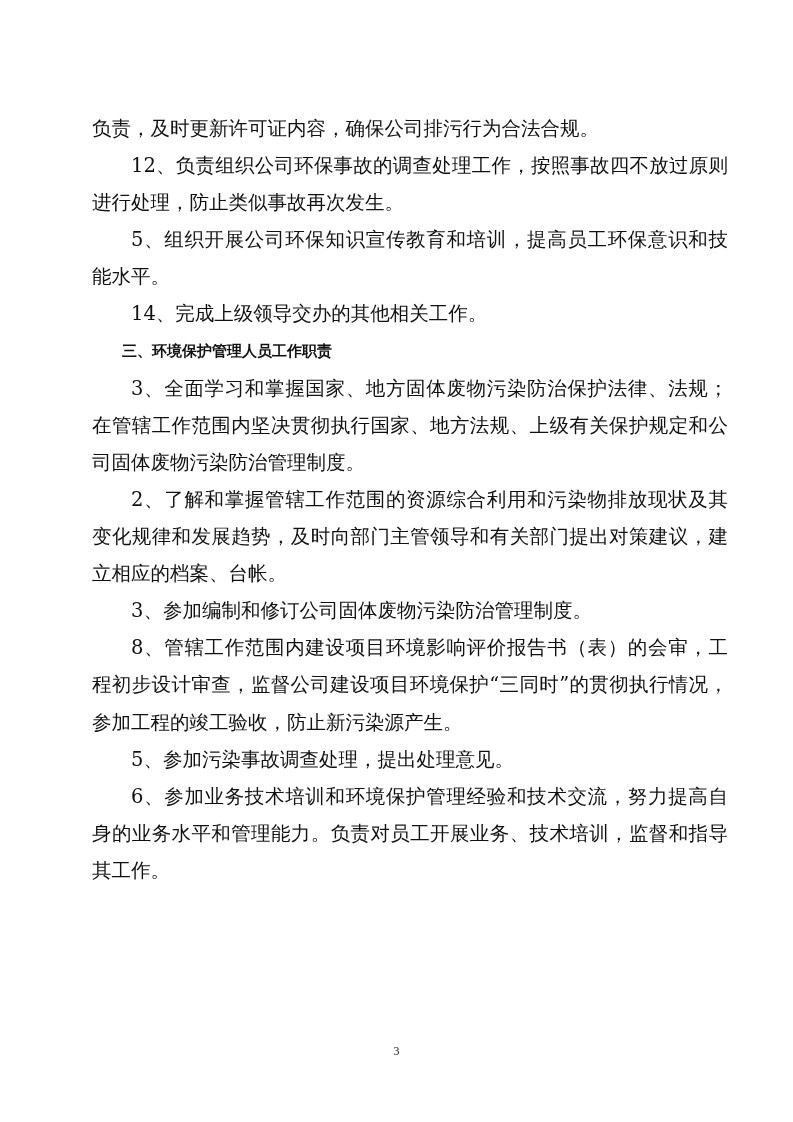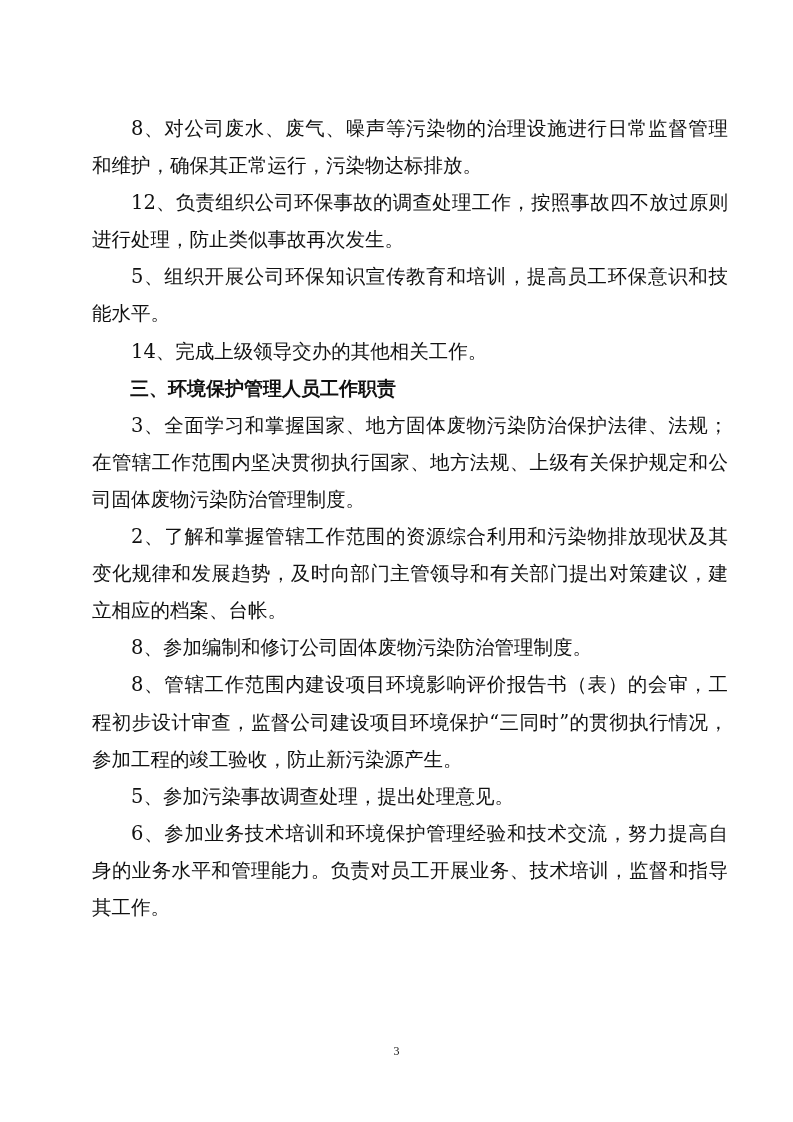--- a/index.html
+++ b/index.html
@@ -5,36 +5,36 @@
   html, body { margin: 0; padding: 0; background: #ffffff; }
   body { width: 793px; height: 1122px; position: relative; overflow: hidden; }
   .page {
     position: absolute; left: 92px; top: 110px; width: 636px;
     font-family: "DejaVu Serif", "Liberation Serif", serif;
     font-size: 19.5px; color: #111; line-height: 37.1px;
     text-align: justify; text-justify: inter-character;
   }
   .para { margin: 0; text-indent: 2em; }
   .para.noindent { text-indent: 0; }
-  .heading { margin: 0; text-indent: 2em; font-weight: bold; font-family: "DejaVu Sans", "Liberation Sans", sans-serif; font-size: 19px; }
+  .heading { margin: 0; text-indent: 2em; font-weight: bold; font-family: "DejaVu Sans", "Liberation Sans", sans-serif; font-size: 15px; }
   .page-num {
     position: absolute; left: 0; width: 793px; top: 1044px; text-align: center;
     font-family: "Liberation Serif", serif; font-size: 12px; color: #111;
   }
 </style>
 </head>
 <body>
 
 <div class="page">
-  <p class="para">8、对公司废水、废气、噪声等污染物的治理设施进行日常监督管理和维护，确保其正常运行，污染物达标排放。</p>
+  <p class="para noindent">负责，及时更新许可证内容，确保公司排污行为合法合规。</p>
   <p class="para">12、负责组织公司环保事故的调查处理工作，按照事故四不放过原则进行处理，防止类似事故再次发生。</p>
   <p class="para">5、组织开展公司环保知识宣传教育和培训，提高员工环保意识和技能水平。</p>
   <p class="para">14、完成上级领导交办的其他相关工作。</p>
   <p class="heading">三、环境保护管理人员工作职责</p>
   <p class="para">3、全面学习和掌握国家、地方固体废物污染防治保护法律、法规；在管辖工作范围内坚决贯彻执行国家、地方法规、上级有关保护规定和公司固体废物污染防治管理制度。</p>
   <p class="para">2、了解和掌握管辖工作范围的资源综合利用和污染物排放现状及其变化规律和发展趋势，及时向部门主管领导和有关部门提出对策建议，建立相应的档案、台帐。</p>
-  <p class="para">8、参加编制和修订公司固体废物污染防治管理制度。</p>
+  <p class="para">3、参加编制和修订公司固体废物污染防治管理制度。</p>
   <p class="para">8、管辖工作范围内建设项目环境影响评价报告书（表）的会审，工程初步设计审查，监督公司建设项目环境保护“三同时”的贯彻执行情况，参加工程的竣工验收，防止新污染源产生。</p>
   <p class="para">5、参加污染事故调查处理，提出处理意见。</p>
   <p class="para">6、参加业务技术培训和环境保护管理经验和技术交流，努力提高自身的业务水平和管理能力。负责对员工开展业务、技术培训，监督和指导其工作。</p>
 </div>
 
 <div class="page-num">3</div>
 
 </body></html>

